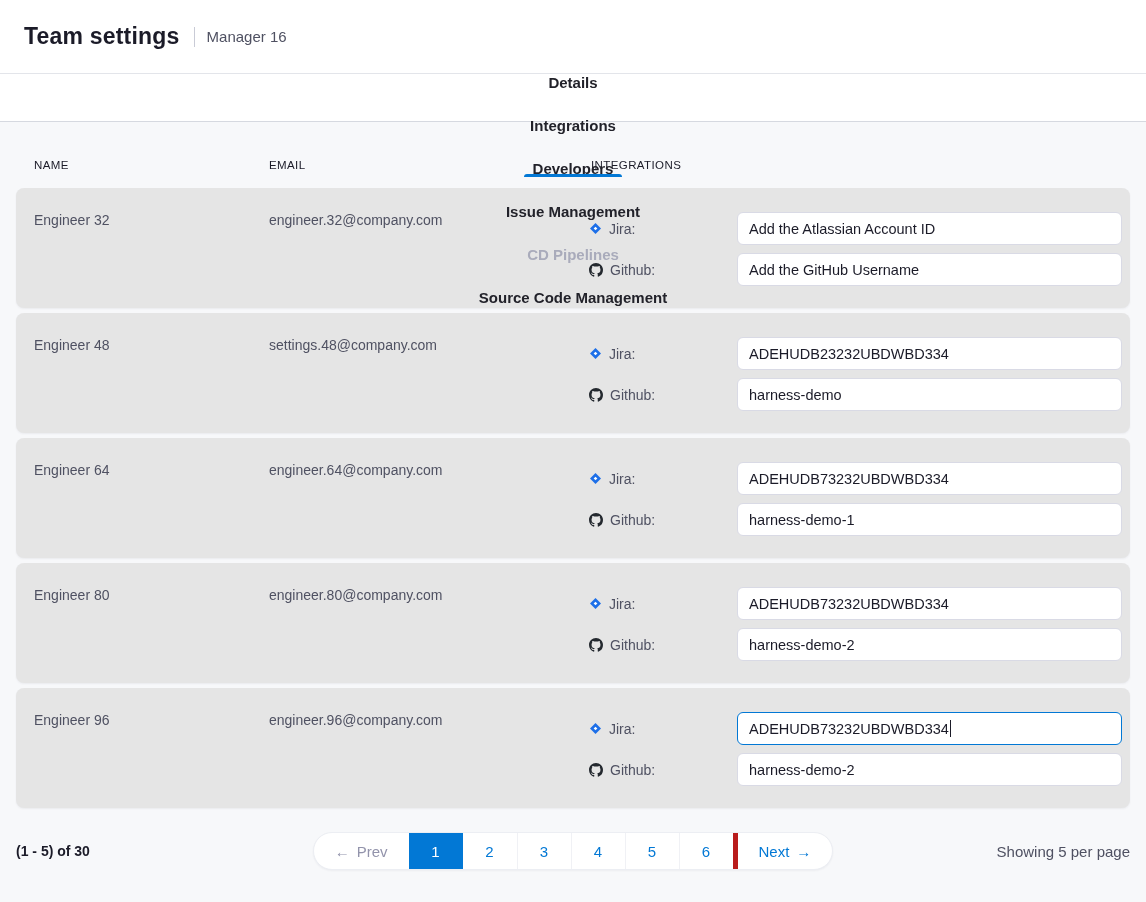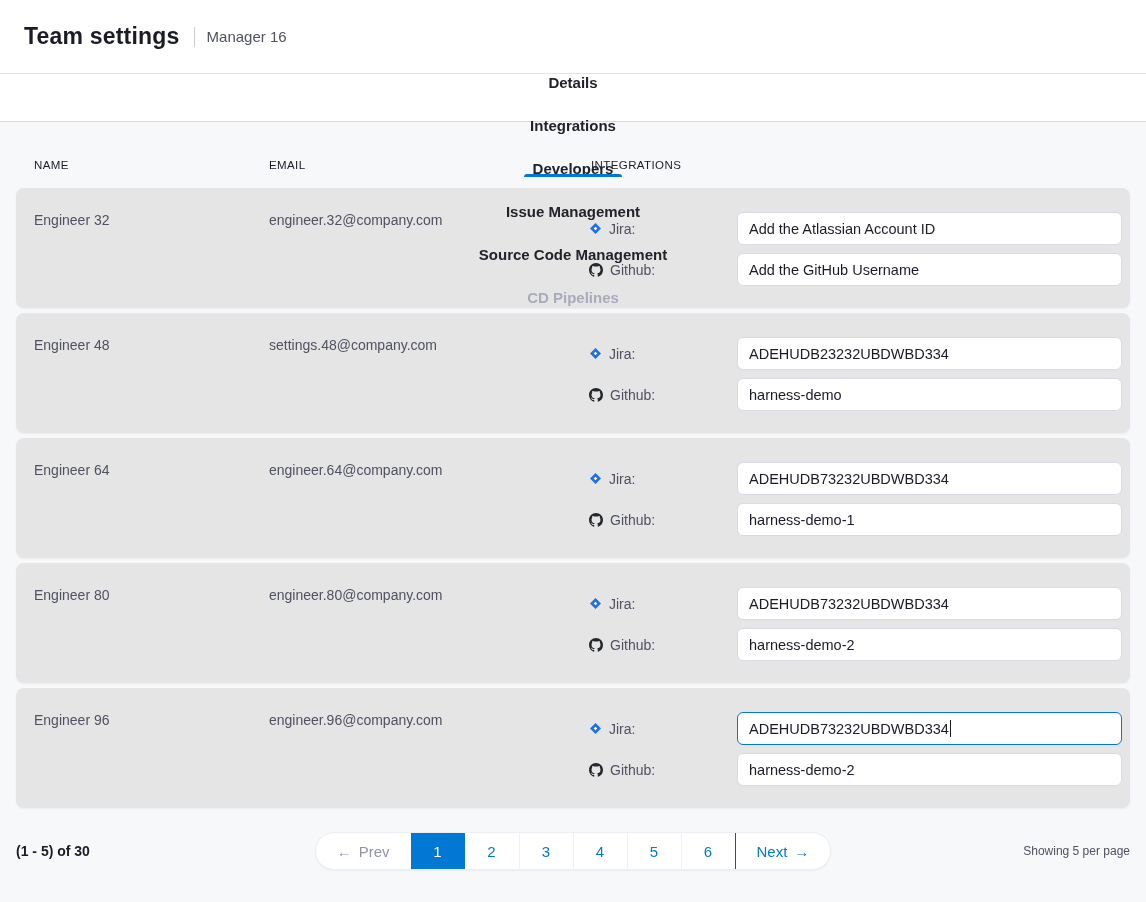--- a/index.html
+++ b/index.html
@@ -110,21 +110,21 @@
   .caret { display: inline-block; width: 1.5px; height: 17px; background: #1b1b28; margin-left: 1px; }
 
   
   .footer {
     margin-top: 24px;
     padding: 0 16px;
     display: flex;
     align-items: center;
   }
   .range-label { flex: 1; font-size: 14px; font-weight: 600; color: #1b1b28; }
-  .per-page-label { flex: 1; text-align: right; font-size: 12px; color: #4f5162; }
+  .per-page-label { flex: 1; text-align: right; font-size: 15px; color: #4f5162; }
 
   .pager {
     display: flex;
     align-items: stretch;
     background: #fff;
     height: 38px;
     border-radius: 19px;
     border: 1px solid #eceef3;
     box-shadow: 0 1px 2px rgba(40,41,61,.05);
     overflow: hidden;
@@ -132,21 +132,21 @@
   }
   .pager-btn {
     display: flex;
     align-items: center;
     justify-content: center;
     gap: 7px;
     cursor: pointer;
     user-select: none;
   }
   .pager-prev { padding: 0 21px; color: #9293ab; }
-  .pager-next { padding: 0 21px; color: var(--blue); border-left: 1px solid #b91c1c; }
+  .pager-next { padding: 0 21px; color: var(--blue); border-left: 5px solid #b91c1c; }
   .page-num {
     width: 54px;
     color: var(--blue);
     border-left: 1px solid #f0f1f5;
   }
   .page-num.active { background: var(--blue); color: #fff; border-left: none; }
   .page-num.active + .page-num { border-left: none; }
 </style>
 </head>
 <body>
@@ -155,22 +155,22 @@
   <h1 class="page-title">Team settings</h1>
   <span class="title-divider"></span>
   <span class="page-subtitle">Manager 16</span>
 </header>
 
 <nav class="tab-bar" id="tab-bar">
     <div class="tab">Details</div>
     <div class="tab">Integrations</div>
     <div class="tab active">Developers</div>
     <div class="tab">Issue Management</div>
+    <div class="tab disabled">CD Pipelines</div>
     <div class="tab">Source Code Management</div>
-    <div class="tab disabled">CD Pipelines</div>
   </nav>
 
 <main class="content">
   <div class="table-head grid-cols">
     <div class="col-label">NAME</div>
     <div class="col-label">EMAIL</div>
     <div class="col-label">INTEGRATIONS</div>
   </div>
   <div id="rows-container">
   <div class="row-card grid-cols">

